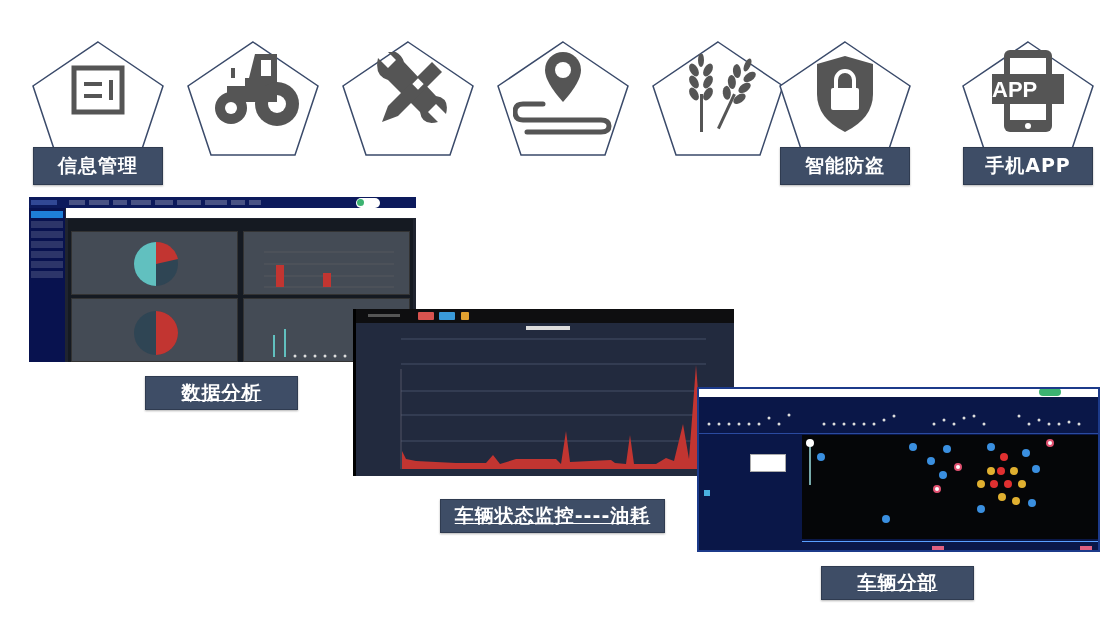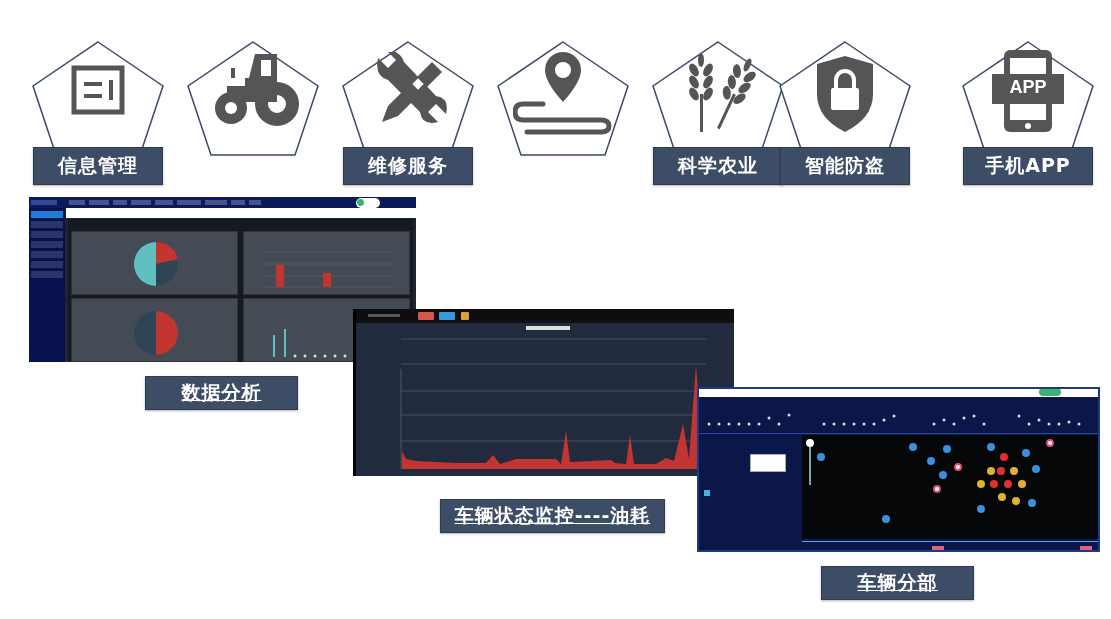--- a/index.html
+++ b/index.html
@@ -61,21 +61,20 @@
   </div>
   <div class="feature" style="left:340px">
     <svg class="pent" viewBox="0 0 136 118">
         <polygon points="68,2 133,46 110,115 26,115 3,46" fill="#fff" stroke="#3a4a6a" stroke-width="1.5"></polygon>
       </svg>
     <svg style="position:absolute;left:30px;top:12px" width="78" height="80" viewBox="0 0 78 80">
       <path d="M8,6 L18,16 L26,8 L16,-2 Q30,-2 34,10 L66,44 Q80,46 76,62 L66,52 L58,60 L68,70 Q52,74 50,60 L18,28 Q4,24 8,6 Z" fill="#555"></path>
       <path d="M62,10 L72,20 L28,64 L12,70 L18,54 Z" fill="#555"></path>
       <rect x="44" y="28" width="8" height="8" fill="#fff" transform="rotate(45 48 32)"></rect>
     </svg>
-    <div class="feat-label">维修服务</div>
   </div>
   <div class="feature" style="left:495px">
     <svg class="pent" viewBox="0 0 136 118">
         <polygon points="68,2 133,46 110,115 26,115 3,46" fill="#fff" stroke="#3a4a6a" stroke-width="1.5"></polygon>
       </svg>
     <svg style="position:absolute;left:18px;top:10px" width="100" height="86" viewBox="0 0 100 86">
       <path d="M50,2 A18,18 0 0 1 68,20 Q68,32 50,52 Q32,32 32,20 A18,18 0 0 1 50,2 Z" fill="#555"></path>
       <circle cx="50" cy="20" r="8" fill="#fff"></circle>
       <path d="M30,54 L10,54 Q2,54 2,62 Q2,70 10,70 L88,70 Q96,70 96,76 Q96,82 88,82 L14,82" fill="none" stroke="#555" stroke-width="5" stroke-linecap="round"></path>
     </svg>
@@ -99,21 +98,20 @@
           <ellipse cx="56" cy="8" rx="3" ry="7"></ellipse>
           <ellipse cx="49" cy="18" rx="4" ry="7" transform="rotate(-30 49 18)"></ellipse>
             <ellipse cx="63" cy="18" rx="4" ry="7" transform="rotate(30 63 18)"></ellipse>
           <ellipse cx="49" cy="30" rx="4" ry="7" transform="rotate(-30 49 30)"></ellipse>
             <ellipse cx="63" cy="30" rx="4" ry="7" transform="rotate(30 63 30)"></ellipse>
           <ellipse cx="49" cy="42" rx="4" ry="7" transform="rotate(-30 49 42)"></ellipse>
             <ellipse cx="63" cy="42" rx="4" ry="7" transform="rotate(30 63 42)"></ellipse>
         </g>
       </g>
     </svg>
-    <div class="feat-label">科学农业</div>
   </div>
   <div class="feature" style="left:777px">
     <svg class="pent" viewBox="0 0 136 118">
         <polygon points="68,2 133,46 110,115 26,115 3,46" fill="#fff" stroke="#3a4a6a" stroke-width="1.5"></polygon>
       </svg>
     <svg style="position:absolute;left:38px;top:14px" width="60" height="80" viewBox="0 0 60 80">
       <path d="M30,2 L58,10 L58,40 Q58,64 30,78 Q2,64 2,40 L2,10 Z" fill="#555"></path>
       <rect x="16" y="34" width="28" height="22" rx="2" fill="#fff"></rect>
       <path d="M21,34 L21,26 A9,9 0 0 1 39,26 L39,34" fill="none" stroke="#fff" stroke-width="4"></path>
     </svg>
@@ -122,21 +120,21 @@
   <div class="feature" style="left:960px">
     <svg class="pent" viewBox="0 0 136 118">
         <polygon points="68,2 133,46 110,115 26,115 3,46" fill="#fff" stroke="#3a4a6a" stroke-width="1.5"></polygon>
       </svg>
     <svg style="position:absolute;left:30px;top:8px" width="76" height="86" viewBox="0 0 76 86">
       <rect x="14" y="2" width="48" height="82" rx="6" fill="#555"></rect>
       <rect x="20" y="10" width="36" height="62" fill="#fff"></rect>
       <rect x="2" y="26" width="72" height="30" fill="#555"></rect>
       <circle cx="38" cy="78" r="3" fill="#fff"></circle>
     </svg>
-    <span style="position:absolute;left:32px;top:37px;width:72px;text-align:center;color:#fff;font-weight:bold;font-size:18px;font-family:'Liberation Sans',sans-serif;">APP</span>
+    <span style="position:absolute;left:32px;top:37px;width:72px;text-align:left;color:#fff;font-weight:bold;font-size:22px;font-family:'Liberation Sans',sans-serif;">APP</span>
     <div class="feat-label">手机APP</div>
   </div>
 </div>
 
 <div class="shot" id="s1">
   <div class="s1-top">
     <div class="navpill" style="left:2px;width:26px;background:rgba(120,160,255,0.35)"></div>
     <div class="navpill" style="left:40px;width:16px"></div>
       <div class="navpill" style="left:60px;width:20px"></div>
     <div class="navpill" style="left:84px;width:14px"></div>

